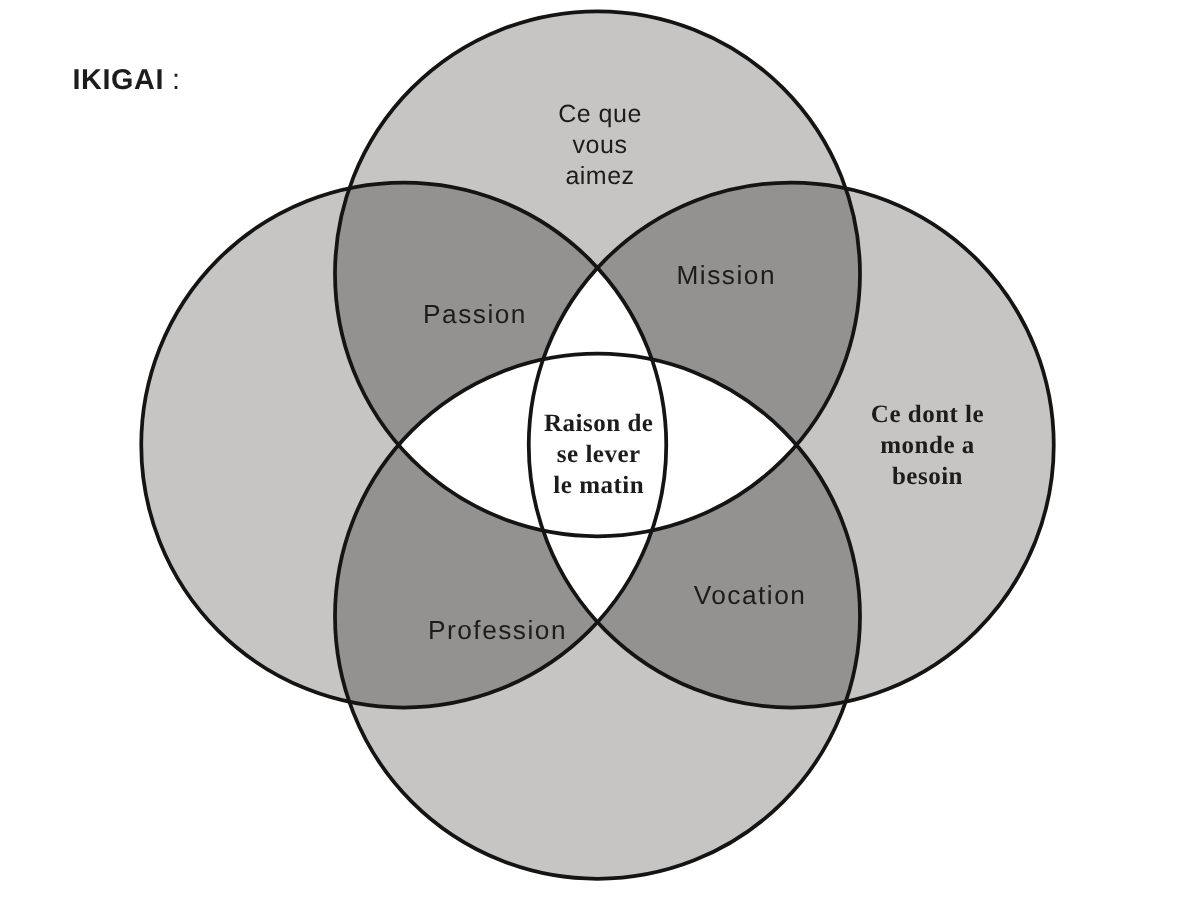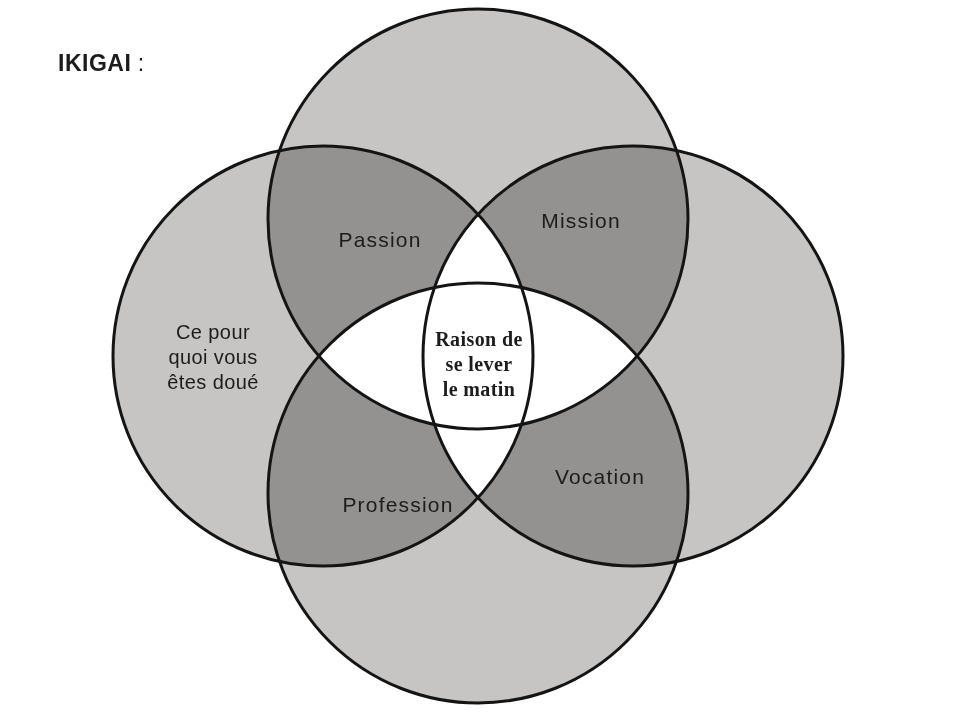--- a/index.html
+++ b/index.html
@@ -102,25 +102,28 @@
       <circle cx="323" cy="356" r="210"></circle>
       <circle cx="633" cy="356" r="210"></circle>
       <circle cx="478" cy="493" r="210"></circle>
     </g>
   </svg>
 
   <div class="title-block">
     <div class="title-line"><b>IKIGAI</b><span> :</span></div>
   </div>
 
-  <div class="label" style="left:213px;top:357px;">Ce pour
-quoi vous
-êtes doué</div>
+  <div class="label" style="left:480px;top:117px;">Ce que
+vous
+aimez</div>
+  <div class="label bold" style="left:742px;top:357px;">Ce dont le
+monde a
+besoin</div>
 
-  <div class="ix-label" style="left:380px;top:240px;">Passion</div>
+  <div class="ix-label" style="left:380px;top:252px;">Passion</div>
   <div class="ix-label" style="left:581px;top:221px;">Mission</div>
   <div class="ix-label" style="left:398px;top:477px;margin-top:28px;">Profession</div>
   <div class="ix-label" style="left:600px;top:477px;">Vocation</div>
 
   <div class="label bold" style="left:479px;top:364px;">Raison de
 se lever
 le matin</div>
 
 </div>
 

